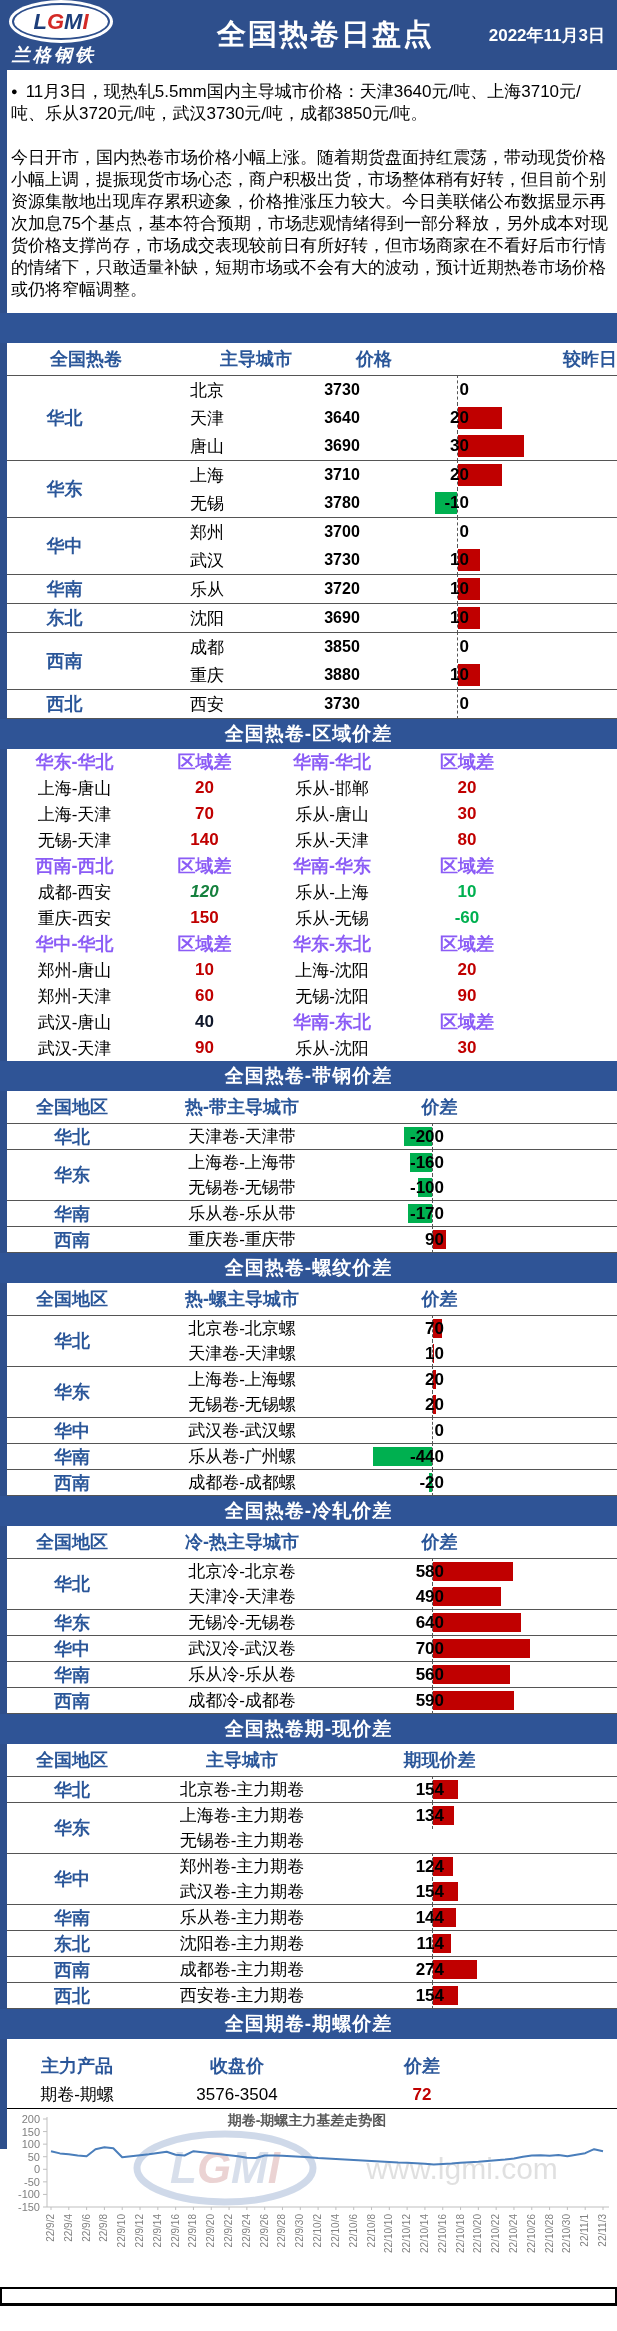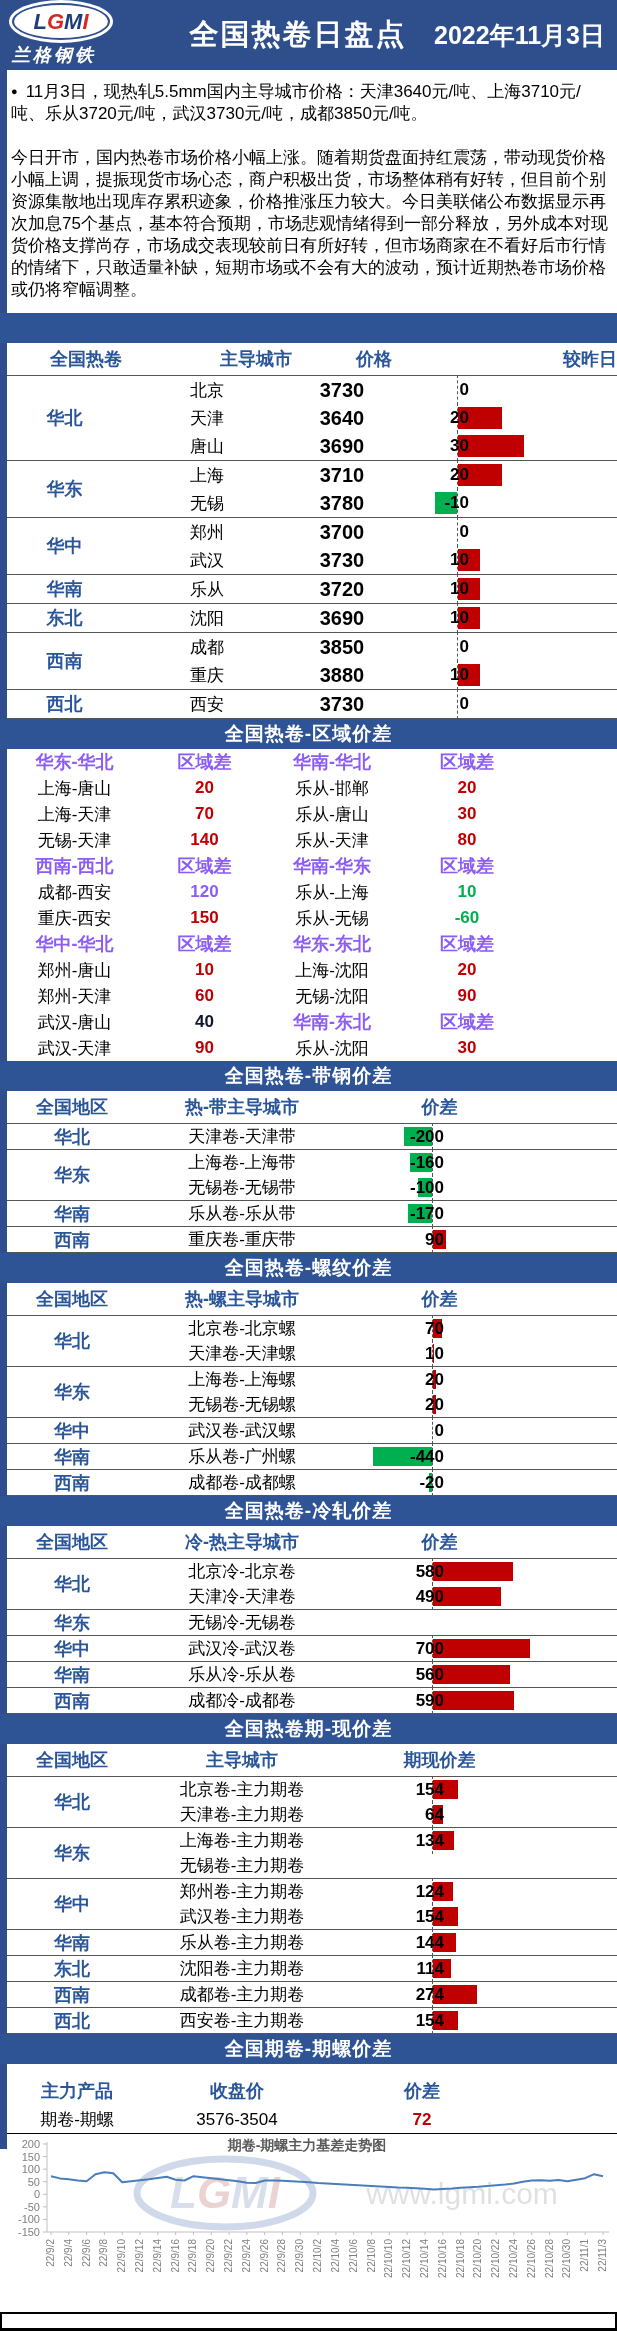--- a/index.html
+++ b/index.html
@@ -9,21 +9,21 @@
 
   
   .hdr { height:70px; background:#2e4f8c; display:flex; align-items:center; position:relative; z-index:1; }
   .logo { width:162px; padding-left:12px; }
   .logo-oval { width:98px; height:37px; background:#fff; border-radius:50%; border:2px solid #2e4f8c;
                box-shadow:0 0 0 3px #fff; display:flex; align-items:center; justify-content:center;
                font-weight:bold; font-style:italic; font-size:22px; }
   .logo-sub { color:#fff; font-family:"DejaVu Serif",serif; font-style:italic; font-weight:bold;
               font-size:18px; margin-top:3px; letter-spacing:3px; white-space:nowrap; }
   .hdr-title { flex:1; text-align:center; color:#fff; font-size:29px; font-weight:bold; letter-spacing:2px; }
-  .hdr-date { color:#fff; font-size:25px; font-weight:bold; padding-right:12px; white-space:nowrap; }
+  .hdr-date { color:#fff; font-size:17px; font-weight:bold; padding-right:12px; white-space:nowrap; }
 
   
   .intro { margin-left:7px; padding:10px 8px 12px 4px; font-size:17px; line-height:22px; position:relative; z-index:1; background:#fff; }
   .bullet-dot { font-size:11px; vertical-align:2px; padding-right:8px; }
   .commentary { margin:22px 0 0 0; }
 
   
   .band { height:30px; background:#2f5496; color:#fff; font-weight:bold; font-size:19px;
           display:flex; align-items:center; justify-content:center; letter-spacing:1px;
           position:relative; z-index:1; }
@@ -32,21 +32,21 @@
   .mwrap { margin-left:7px; border-bottom:1px solid #555; background:#fff; position:relative; z-index:1; }
   .m-head { display:grid; grid-template-columns:115px 170px 100px 1fr; height:32px; align-items:center;
             text-align:right; font-weight:bold; font-size:18px; color:#2a5699; }
   .m-group { display:flex; border-top:1px solid #555; }
   .m-region, .d-region { display:flex; align-items:center; justify-content:center;
             font-weight:bold; font-size:18px; color:#2a5699; }
   .m-region { width:115px; }
   .m-rows, .d-rows { flex:1; }
   .m-row { display:grid; grid-template-columns:170px 100px 1fr; height:28px; align-items:center; }
   .m-city, .d-pair { text-align:center; font-size:17px; }
-  .m-price { text-align:center; font-size:20px; font-weight:bold; }
+  .m-price { text-align:center; font-size:16px; font-weight:bold; }
 
   .chg { position:relative; height:100%; }
   .chg .zl { position:absolute; top:-1px; bottom:-1px; border-left:1px dashed #555; }
   .chg .bar { position:absolute; top:3px; bottom:3px; }
   .chg .num { position:absolute; top:0; height:100%; width:70px; display:flex; align-items:center;
               justify-content:flex-end; font-weight:bold; font-size:17px; z-index:2; }
 
   
   .rwrap { margin-left:7px; background:#fff; position:relative; z-index:1; }
   .r-row { display:grid; grid-template-columns:135px 125px 130px 140px 1fr; align-items:center;
@@ -286,21 +286,21 @@
     </div>
     <div class="r-row">
       <div class="r-h">西南-西北</div>
       <div class="r-h">区域差</div>
       <div class="r-h">华南-华东</div>
       <div class="r-h">区域差</div>
       <div></div>
     </div>
     <div class="r-row">
       <div class="r-pair">成都-西安</div>
-      <div class="r-val" style="color: #8b5cf6;">120</div>
+      <div class="r-val" style="color: #15803d; font-style: italic;">120</div>
       <div class="r-pair">乐从-上海</div>
       <div class="r-val" style="color: rgb(0, 176, 80);">10</div>
       <div></div>
     </div>
     <div class="r-row">
       <div class="r-pair">重庆-西安</div>
       <div class="r-val" style="color: rgb(192, 0, 0);">150</div>
       <div class="r-pair">乐从-无锡</div>
       <div class="r-val" style="color: rgb(0, 176, 80);">-60</div>
       <div></div>
@@ -525,20 +525,25 @@
               <div class="num" style="left: 27px;">490</div>
             </div>
           </div>
         </div>
       </div>
       <div class="d-group">
         <div class="d-region">华东</div>
         <div class="d-rows">
           <div class="d-row">
             <div class="d-pair">无锡冷-无锡卷</div>
+            <div class="chg">
+              <div class="zl" style="left: 85px;"></div>
+              <div class="bar" style="left: 86px; width: 88.32px; background: rgb(192, 0, 0);"></div>
+              <div class="num" style="left: 27px;">640</div>
+            </div>
           </div>
         </div>
       </div>
       <div class="d-group">
         <div class="d-region">华中</div>
         <div class="d-rows">
           <div class="d-row">
             <div class="d-pair">武汉冷-武汉卷</div>
             <div class="chg">
               <div class="zl" style="left: 85px;"></div>
@@ -584,28 +589,20 @@
       </div>
       <div class="d-group">
         <div class="d-region">华北</div>
         <div class="d-rows">
           <div class="d-row">
             <div class="d-pair">北京卷-主力期卷</div>
             <div class="chg">
               <div class="zl" style="left: 85px;"></div>
               <div class="bar" style="left: 86px; width: 24.64px; background: rgb(192, 0, 0);"></div>
               <div class="num" style="left: 27px;">154</div>
-            </div>
-          </div>
-          <div class="d-row">
-            <div class="d-pair">天津卷-主力期卷</div>
-            <div class="chg">
-              <div class="zl" style="left: 85px;"></div>
-              <div class="bar" style="left: 86px; width: 10.24px; background: rgb(192, 0, 0);"></div>
-              <div class="num" style="left: 27px;">64</div>
             </div>
           </div>
         </div>
       </div>
       <div class="d-group">
         <div class="d-region">华东</div>
         <div class="d-rows">
           <div class="d-row">
             <div class="d-pair">上海卷-主力期卷</div>
             <div class="chg">

